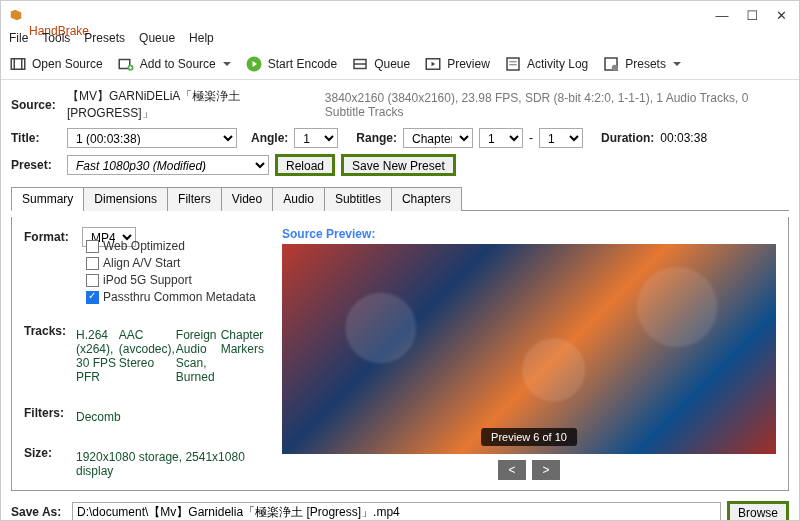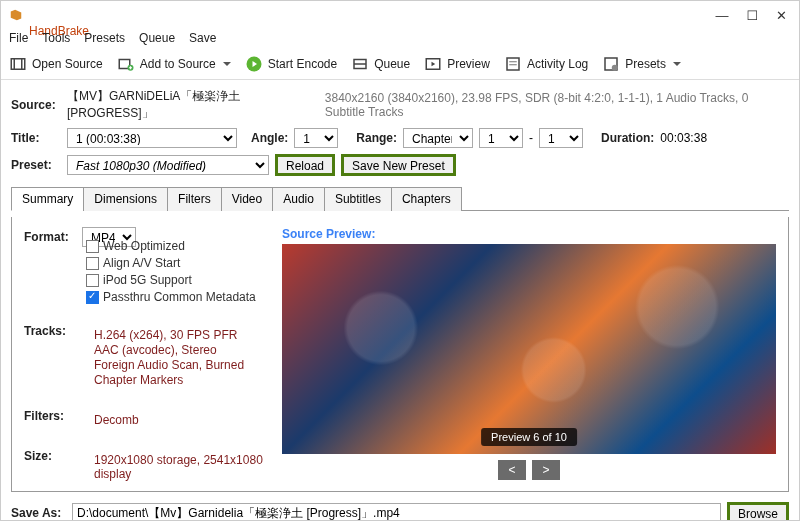--- a/index.html
+++ b/index.html
@@ -27,21 +27,21 @@
 .tab { padding: 4px 10px; border: 1px solid #999; border-bottom: none; background: #f3f3f3; margin-right: -1px; cursor: default; position: relative; top: 1px; }
 .tab.active { background: #fff; border-bottom: 1px solid #fff; }
 .tab-panel { border: 1px solid #999; border-top: none; padding: 10px 12px; display: flex; gap: 18px; flex: 1; }
 .left-col { width: 240px; display: flex; flex-direction: column; gap: 8px; }
 .left-col .section-label { font-weight: 600; color: #222; width: 58px; display: inline-block; vertical-align: top; }
 .checkboxes { display: flex; flex-direction: column; gap: 3px; margin-left: 62px; margin-top: -16px; }
 .checkboxes label { display: flex; align-items: center; gap: 4px; color: #333; }
 .check { width: 13px; height: 13px; border: 1px solid #777; display: inline-block; background: #fff; }
 .check.checked { background: #1a73e8; position: relative; border-color: #1a73e8; }
 .check.checked::after { content: "✓"; color: #fff; font-size: 10px; position: absolute; top: -2px; left: 1px; }
-.info-block { margin-left: 70px; display: flex; flex-direction: column; gap: 1px; color: #7f1d1d; }
+.info-block { margin-left: 52px; display: flex; gap: 1px; color: #14532d; }
 .right-col { flex: 1; display: flex; flex-direction: column; }
 .preview-label { font-weight: 700; color: #3b82f6; margin-bottom: 3px; }
 .preview-img { width: 100%; height: 210px; background: linear-gradient(135deg, #b93a2e 0%, #1b3a6b 30%, #e67832 55%, #0d4d8c 80%, #a02f26 100%); position: relative; overflow: hidden; }
 .preview-img::before { content:""; position:absolute; inset:0; background: radial-gradient(circle at 20% 40%, rgba(255,255,255,.12) 0 8%, transparent 9%), radial-gradient(circle at 55% 60%, rgba(255,255,255,.10) 0 10%, transparent 11%), radial-gradient(circle at 80% 30%, rgba(255,255,255,.10) 0 9%, transparent 10%); }
 .preview-caption { position: absolute; bottom: 8px; left: 50%; transform: translateX(-50%); background: rgba(0,0,0,.75); color: #fff; padding: 3px 10px; border-radius: 3px; font-size: 11px; }
 .preview-nav { display: flex; justify-content: center; gap: 6px; margin-top: 6px; }
 .nav-btn { width: 28px; height: 20px; background: #6b6b6b; color: #fff; border: none; cursor: default; }
 .saveas-row { display: flex; align-items: center; gap: 6px; padding: 6px 10px; }
 .saveas-row input { flex: 1; }
 .statusbar { border-top: 1px solid #ddd; padding: 6px 10px; display: flex; align-items: center; justify-content: space-between; color: #333; }
@@ -63,21 +63,21 @@
     <span>☐</span>
     <span>✕</span>
   </div>
 </div>
 
 <div class="menubar">
   <span>File</span>
   <span>Tools</span>
   <span>Presets</span>
   <span>Queue</span>
-  <span>Save</span>
+  <span>Help</span>
 </div>
 
 <div class="toolbar">
   <div class="tool-btn">
     <span class="tool-icon">
         <svg viewBox="0 0 24 24">
           <rect x="3" y="5" width="18" height="14" fill="none" stroke="#444" stroke-width="2"></rect>
           <line x1="7" y1="5" x2="7" y2="19" stroke="#444" stroke-width="2"></line>
           <line x1="17" y1="5" x2="17" y2="19" stroke="#444" stroke-width="2"></line>
         </svg>

